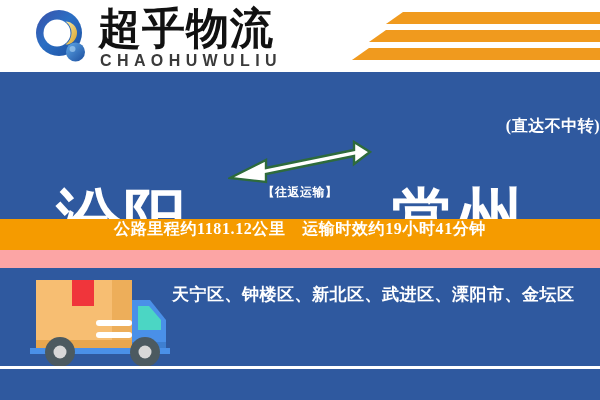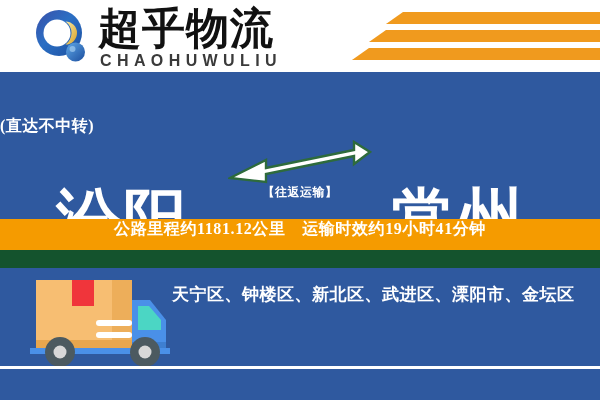--- a/index.html
+++ b/index.html
@@ -6,21 +6,21 @@
   body{
     width:600px;height:400px;
     background:#ffffff;
     font-family:"Liberation Serif",serif;
     overflow:hidden;
   }
   #banner{
     position:relative;
     width:600px;height:400px;
     overflow:hidden;
-    background:#14532d;
+    background:#fca5a5;
   }
 
   
   #header{
     position:absolute;left:0;top:0;
     width:600px;height:72px;
     background:#ffffff;
     overflow:hidden;
   }
   #logo-mark{
@@ -74,21 +74,21 @@
     letter-spacing:3px;
     line-height:58px;
     white-space:nowrap;
   }
   #origin-city{left:56px;}
   #dest-city{left:392px;}
 
   #direct-note{
     position:absolute;left:0;top:44px;
     width:600px;
-    text-align:left;
+    text-align:right;
     font-family:"Liberation Serif",serif;
     font-size:16px;
     font-weight:bold;
     color:#ffffff;
     letter-spacing:0.5px;
     white-space:nowrap;
   }
   #roundtrip-note{
     position:absolute;left:0;top:112px;
     width:600px;

